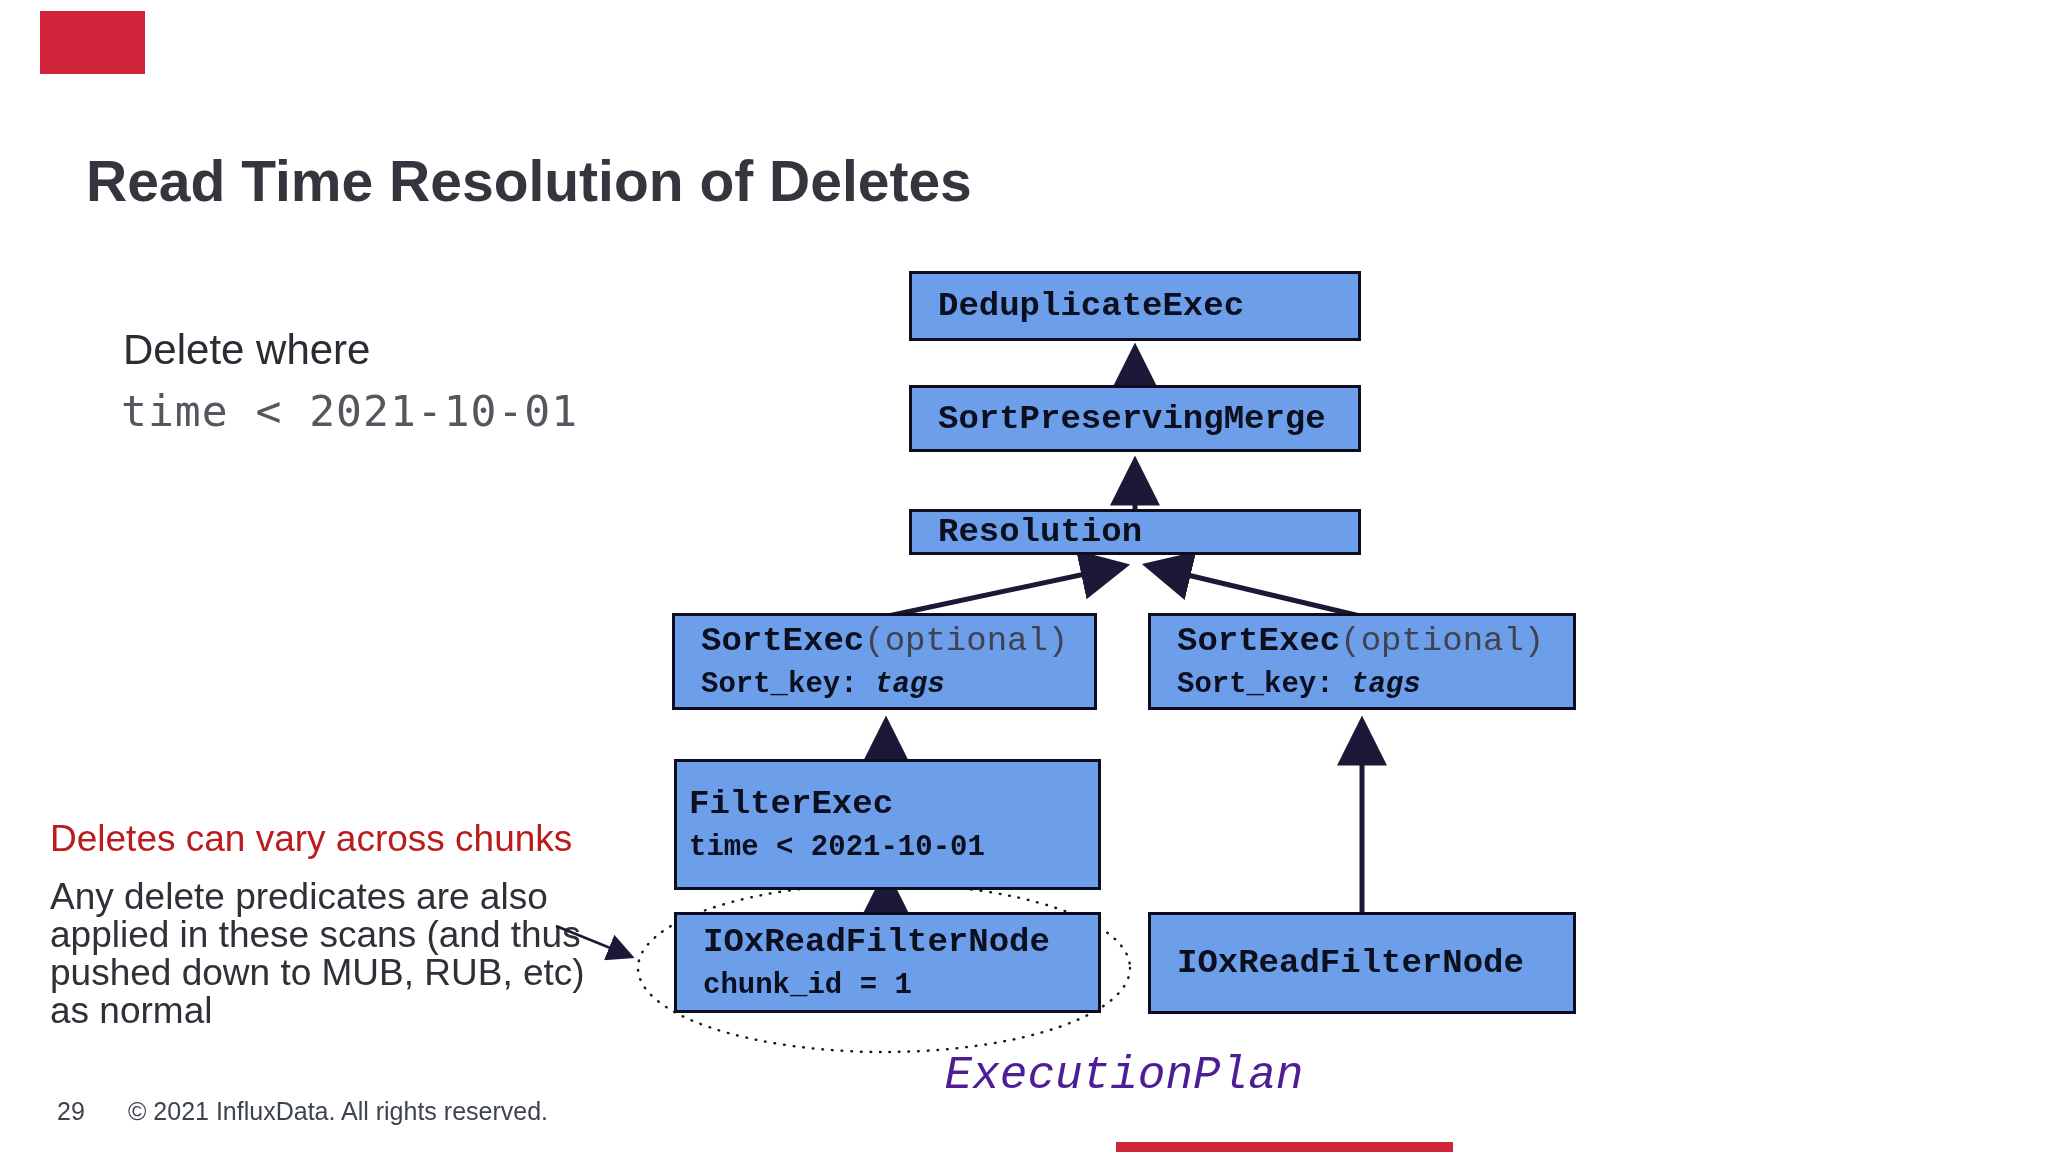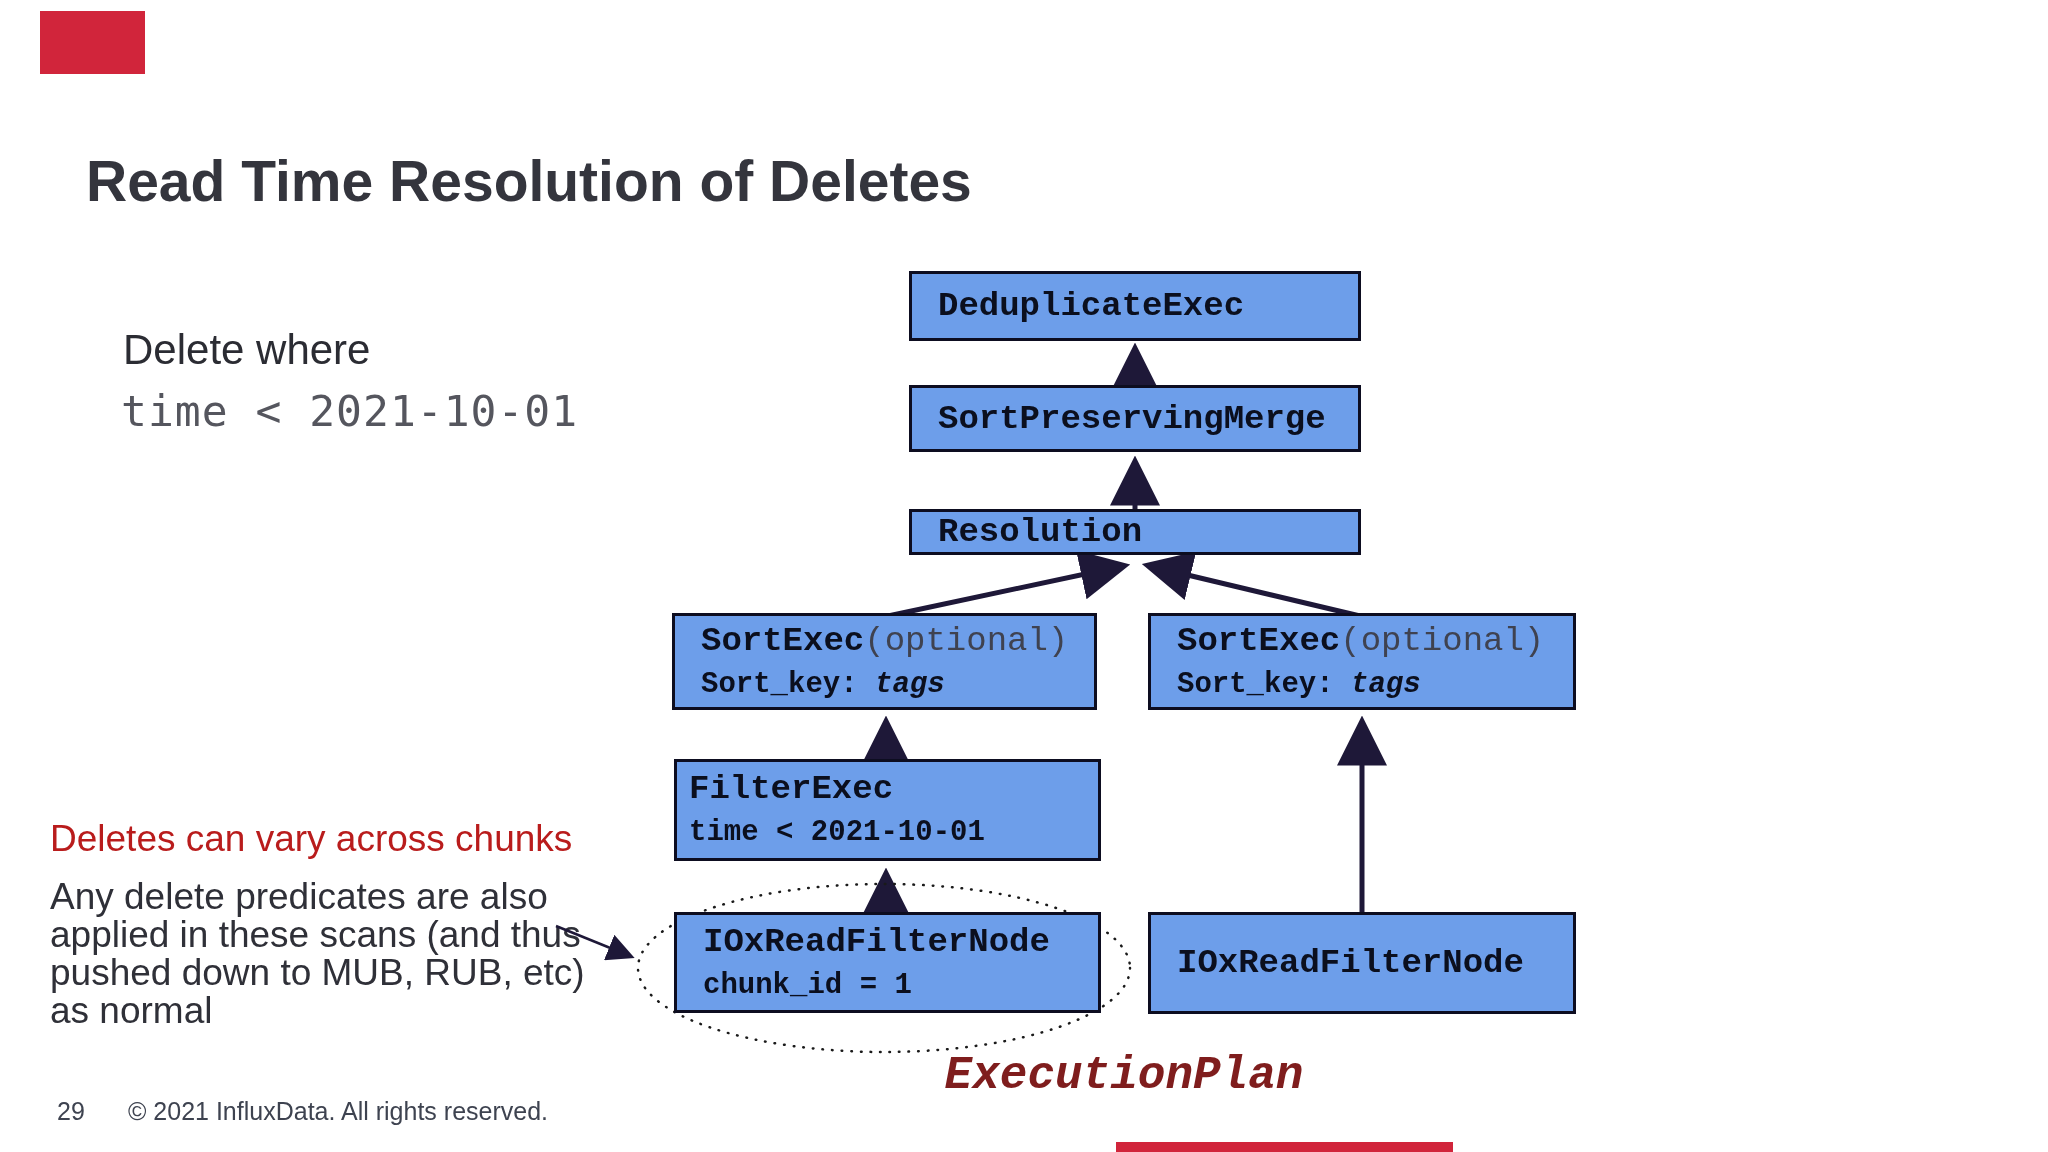--- a/index.html
+++ b/index.html
@@ -50,21 +50,21 @@
     color:#0b0f1e;
   }
   .node .l1{font-size:34px;font-weight:bold;white-space:nowrap;line-height:40px;}
   .node .l1 .suffix{font-weight:normal;color:#3f4250;}
   .node .l2{font-size:29px;font-weight:bold;white-space:nowrap;line-height:36px;margin-top:6px;}
   .node .l2 .ital{font-style:italic;margin-top:40px;}
 
   .execution-plan{
     position:absolute;left:934px;top:1050px;width:380px;
     font-family:"Liberation Mono",monospace;
-    font-size:46px;font-weight:bold;font-style:italic;color:#7f1d1d;
+    font-size:46px;font-weight:normal;font-style:italic;color:#4c1d95;
     text-align:center;white-space:nowrap;
   }
 
   .footer-page{
     position:absolute;left:57px;top:1097px;
     font-size:25px;color:#3e4350;
   }
   .footer-copy{
     position:absolute;left:128px;top:1097px;
     font-size:25px;color:#3e4350;white-space:nowrap;
@@ -132,21 +132,21 @@
   <div class="node" style="left:672px;top:613px;width:425px;height:97px;">
     <div class="l1"><span>SortExec</span><span class="suffix">(optional)</span></div>
     <div class="l2"><span>Sort_key: </span><span class="ital">tags</span></div>
   </div>
 
   <div class="node" style="left:1148px;top:613px;width:428px;height:97px;">
     <div class="l1"><span>SortExec</span><span class="suffix">(optional)</span></div>
     <div class="l2"><span>Sort_key: </span><span class="ital">tags</span></div>
   </div>
 
-  <div class="node" style="left:674px;top:759px;width:427px;height:102px;padding-left:12px;">
+  <div class="node" style="left:674px;top:759px;width:427px;height:131px;padding-left:12px;">
     <div class="l1">FilterExec</div>
     <div class="l2">time &lt; 2021-10-01</div>
   </div>
 
   <div class="node" style="left:674px;top:912px;width:427px;height:101px;">
     <div class="l1">IOxReadFilterNode</div>
     <div class="l2">chunk_id = 1</div>
   </div>
 
   <div class="node" style="left:1148px;top:912px;width:428px;height:102px;">

